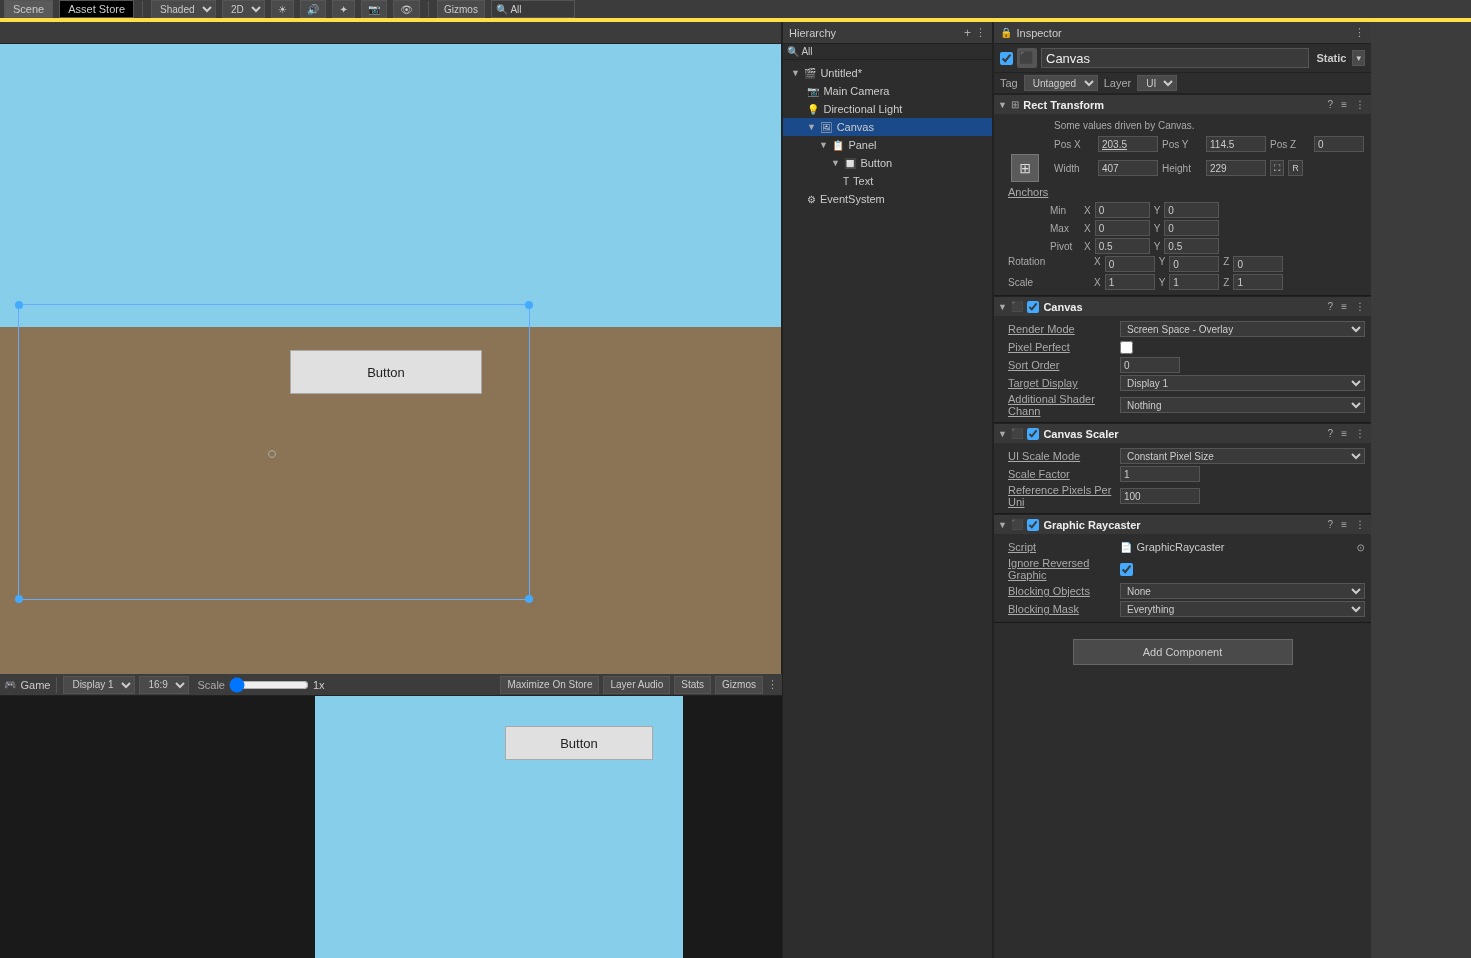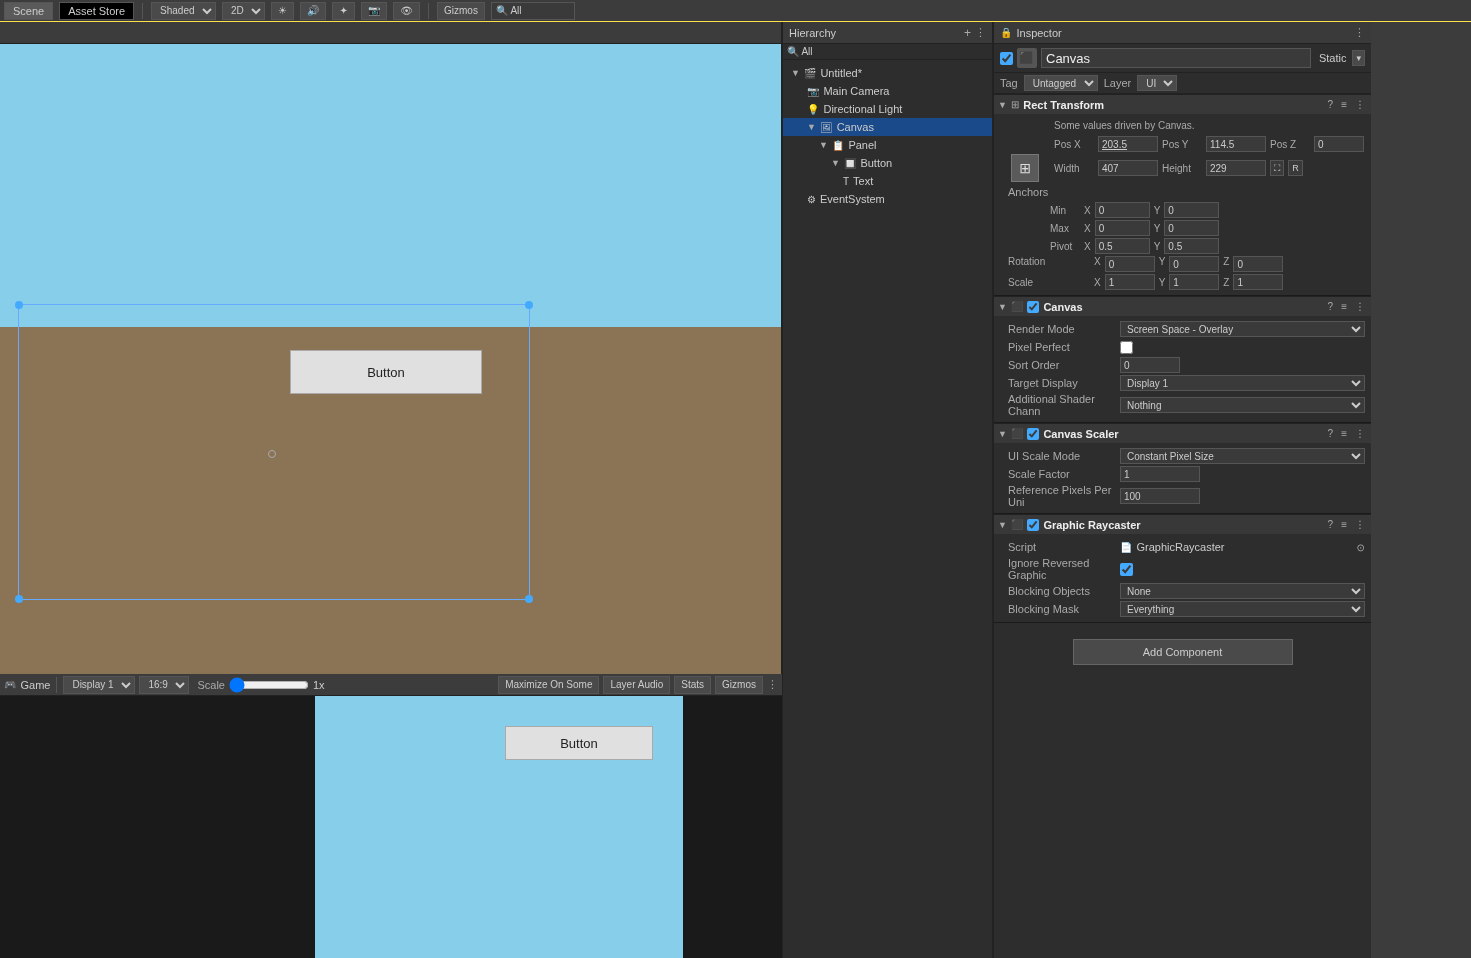--- a/index.html
+++ b/index.html
@@ -1,19 +1,19 @@
 <!DOCTYPE html>
 <html><head>
   <meta charset="utf-8">
   <style>
     * { box-sizing: border-box; margin: 0; padding: 0; }
     body { font-family: 'Segoe UI', Arial, sans-serif; font-size: 11px; background: #3c3c3c; color: #ddd; overflow: hidden; width: 1471px; height: 958px; }
 
     
-    .top-bar { display: flex; align-items: center; background: #3c3c3c; height: 22px; border-bottom: 1px solid #fde047; padding: 0 4px; gap: 6px; }
+    .top-bar { display: flex; align-items: center; background: #3c3c3c; height: 22px; border-bottom: 4px solid #fde047; padding: 0 4px; gap: 6px; }
     .tab-btn { background: #000000; border: 1px solid #555; color: #ccc; font-size: 11px; padding: 1px 8px; cursor: pointer; height: 18px; }
     .tab-btn.active { background: #5a5a5a; }
     .toolbar-sep { width: 1px; height: 16px; background: #555; margin: 0 2px; }
     .toolbar-btn { background: #4a4a4a; border: 1px solid #555; color: #ccc; font-size: 10px; padding: 1px 6px; cursor: pointer; height: 18px; }
     .toolbar-dropdown { background: #4a4a4a; border: 1px solid #555; color: #ccc; font-size: 10px; padding: 1px 4px; height: 18px; cursor: pointer; }
 
     
     .main-layout { display: flex; height: calc(958px - 22px); }
 
     
@@ -57,21 +57,21 @@
     .section-header { display: flex; align-items: center; background: #383838; height: 20px; padding: 0 4px; gap: 4px; border-top: 1px solid #222; cursor: pointer; }
     .section-arrow { font-size: 9px; color: #aaa; }
     .section-checkbox { width: 12px; height: 12px; accent-color: #4af; }
     .section-title { font-size: 11px; color: #eee; flex: 1; font-weight: bold; }
     .section-btn { background: none; border: none; color: #aaa; font-size: 10px; cursor: pointer; padding: 0 2px; }
 
     .insp-section { padding: 4px 0; border-bottom: 1px solid #1a1a1a; }
     .driven-note { font-size: 10px; color: #aaa; padding: 2px 6px 4px 60px; }
 
     .prop-row { display: flex; align-items: center; padding: 1px 6px; min-height: 18px; }
-    .prop-label { color: #aaa; font-size: 11px; flex: 0 0 120px; padding-left: 8px; }
+    .prop-label { color: #aaa; font-size: 11px; flex: 0 0 120px; padding-left: 8px; text-decoration: underline; }
     .prop-select { background: #3a3a3a; border: 1px solid #555; color: #ccc; font-size: 10px; padding: 1px 2px; height: 16px; flex: 1; }
     .prop-checkbox { width: 13px; height: 13px; accent-color: #4af; }
     .pos-val { background: #3a3a3a; border: 1px solid #555; color: #ccc; font-size: 10px; padding: 1px 3px; height: 16px; }
 
     .add-component-btn { display: block; margin: 8px auto; width: 220px; height: 26px; background: #4a4a4a; border: 1px solid #666; color: #ccc; font-size: 11px; cursor: pointer; }
 
     
     ::-webkit-scrollbar { width: 6px; }
     ::-webkit-scrollbar-track { background: #2d2d2d; }
     ::-webkit-scrollbar-thumb { background: #555; }
@@ -139,21 +139,21 @@
         <select class="toolbar-dropdown">
           <option>Display 1</option>
         </select>
         <select class="toolbar-dropdown">
           <option>16:9</option>
         </select>
         <span style="font-size:11px;color:#aaa;margin-left:4px;">Scale</span>
         <input type="range" style="width: 80px; height: 14px;" min="1" max="4" value="1">
         <span style="font-size:11px;color:#ccc;">1x</span>
         <div style="flex:1;"></div>
-        <button class="toolbar-btn">Maximize On Some</button>
+        <button class="toolbar-btn">Maximize On Store</button>
         <button class="toolbar-btn">Layer Audio</button>
         <button class="toolbar-btn">Stats</button>
         <button class="toolbar-btn">Gizmos</button>
         <span style="font-size:11px;color:#aaa;">⋮</span>
       </div>
       <div class="game-viewport" style="height:calc(958px - 22px - 652px);">
 
         <div style="position:absolute;left:0;top:0;width:315px;height:100%;background:#1a1a1a;"></div>
         <div style="position:absolute;right:0;top:0;width:100px;height:100%;background:#1a1a1a;"></div>
         <div style="position:absolute;left:315px;top:0;width:368px;height:100%;background:linear-gradient(to bottom,#87ceeb 0%,#87ceeb 55%,#8b7355 55%,#8b7355 100%);">
@@ -233,21 +233,21 @@
       <span style="font-size:11px;color:#aaa;cursor:pointer;">⋮</span>
     </div>
     <div class="insp-content">
 
       <div class="insp-object-header">
         <input type="checkbox" class="obj-checkbox" checked="" style="">
         <div class="obj-icon">
           <span style="color:#6af;font-size:12px;">⬛</span>
         </div>
         <input type="text" style="background: rgb(58, 58, 58); border: 1px solid rgb(85, 85, 85); color: rgb(238, 238, 238); font-size: 13px; flex: 1 1 0%; padding: 1px 4px; height: 20px;" value="Canvas">
-        <span style="font-size:11px;color:#ccc;margin-left:4px;">Static</span>
+        <span style="font-size:11px;color:#ccc;margin-left:4px;font-weight:bold;">Static</span>
         <button style="background:#4a4a4a;border:1px solid #555;color:#ccc;font-size:9px;height:16px;padding:0 3px;cursor:pointer;margin-left:2px;">▾</button>
       </div>
 
       <div class="obj-tag-row">
         <span class="tag-label">Tag</span>
         <select class="tag-select">
           <option>Untagged</option>
         </select>
         <span class="tag-label">Layer</span>
         <select class="tag-select">

